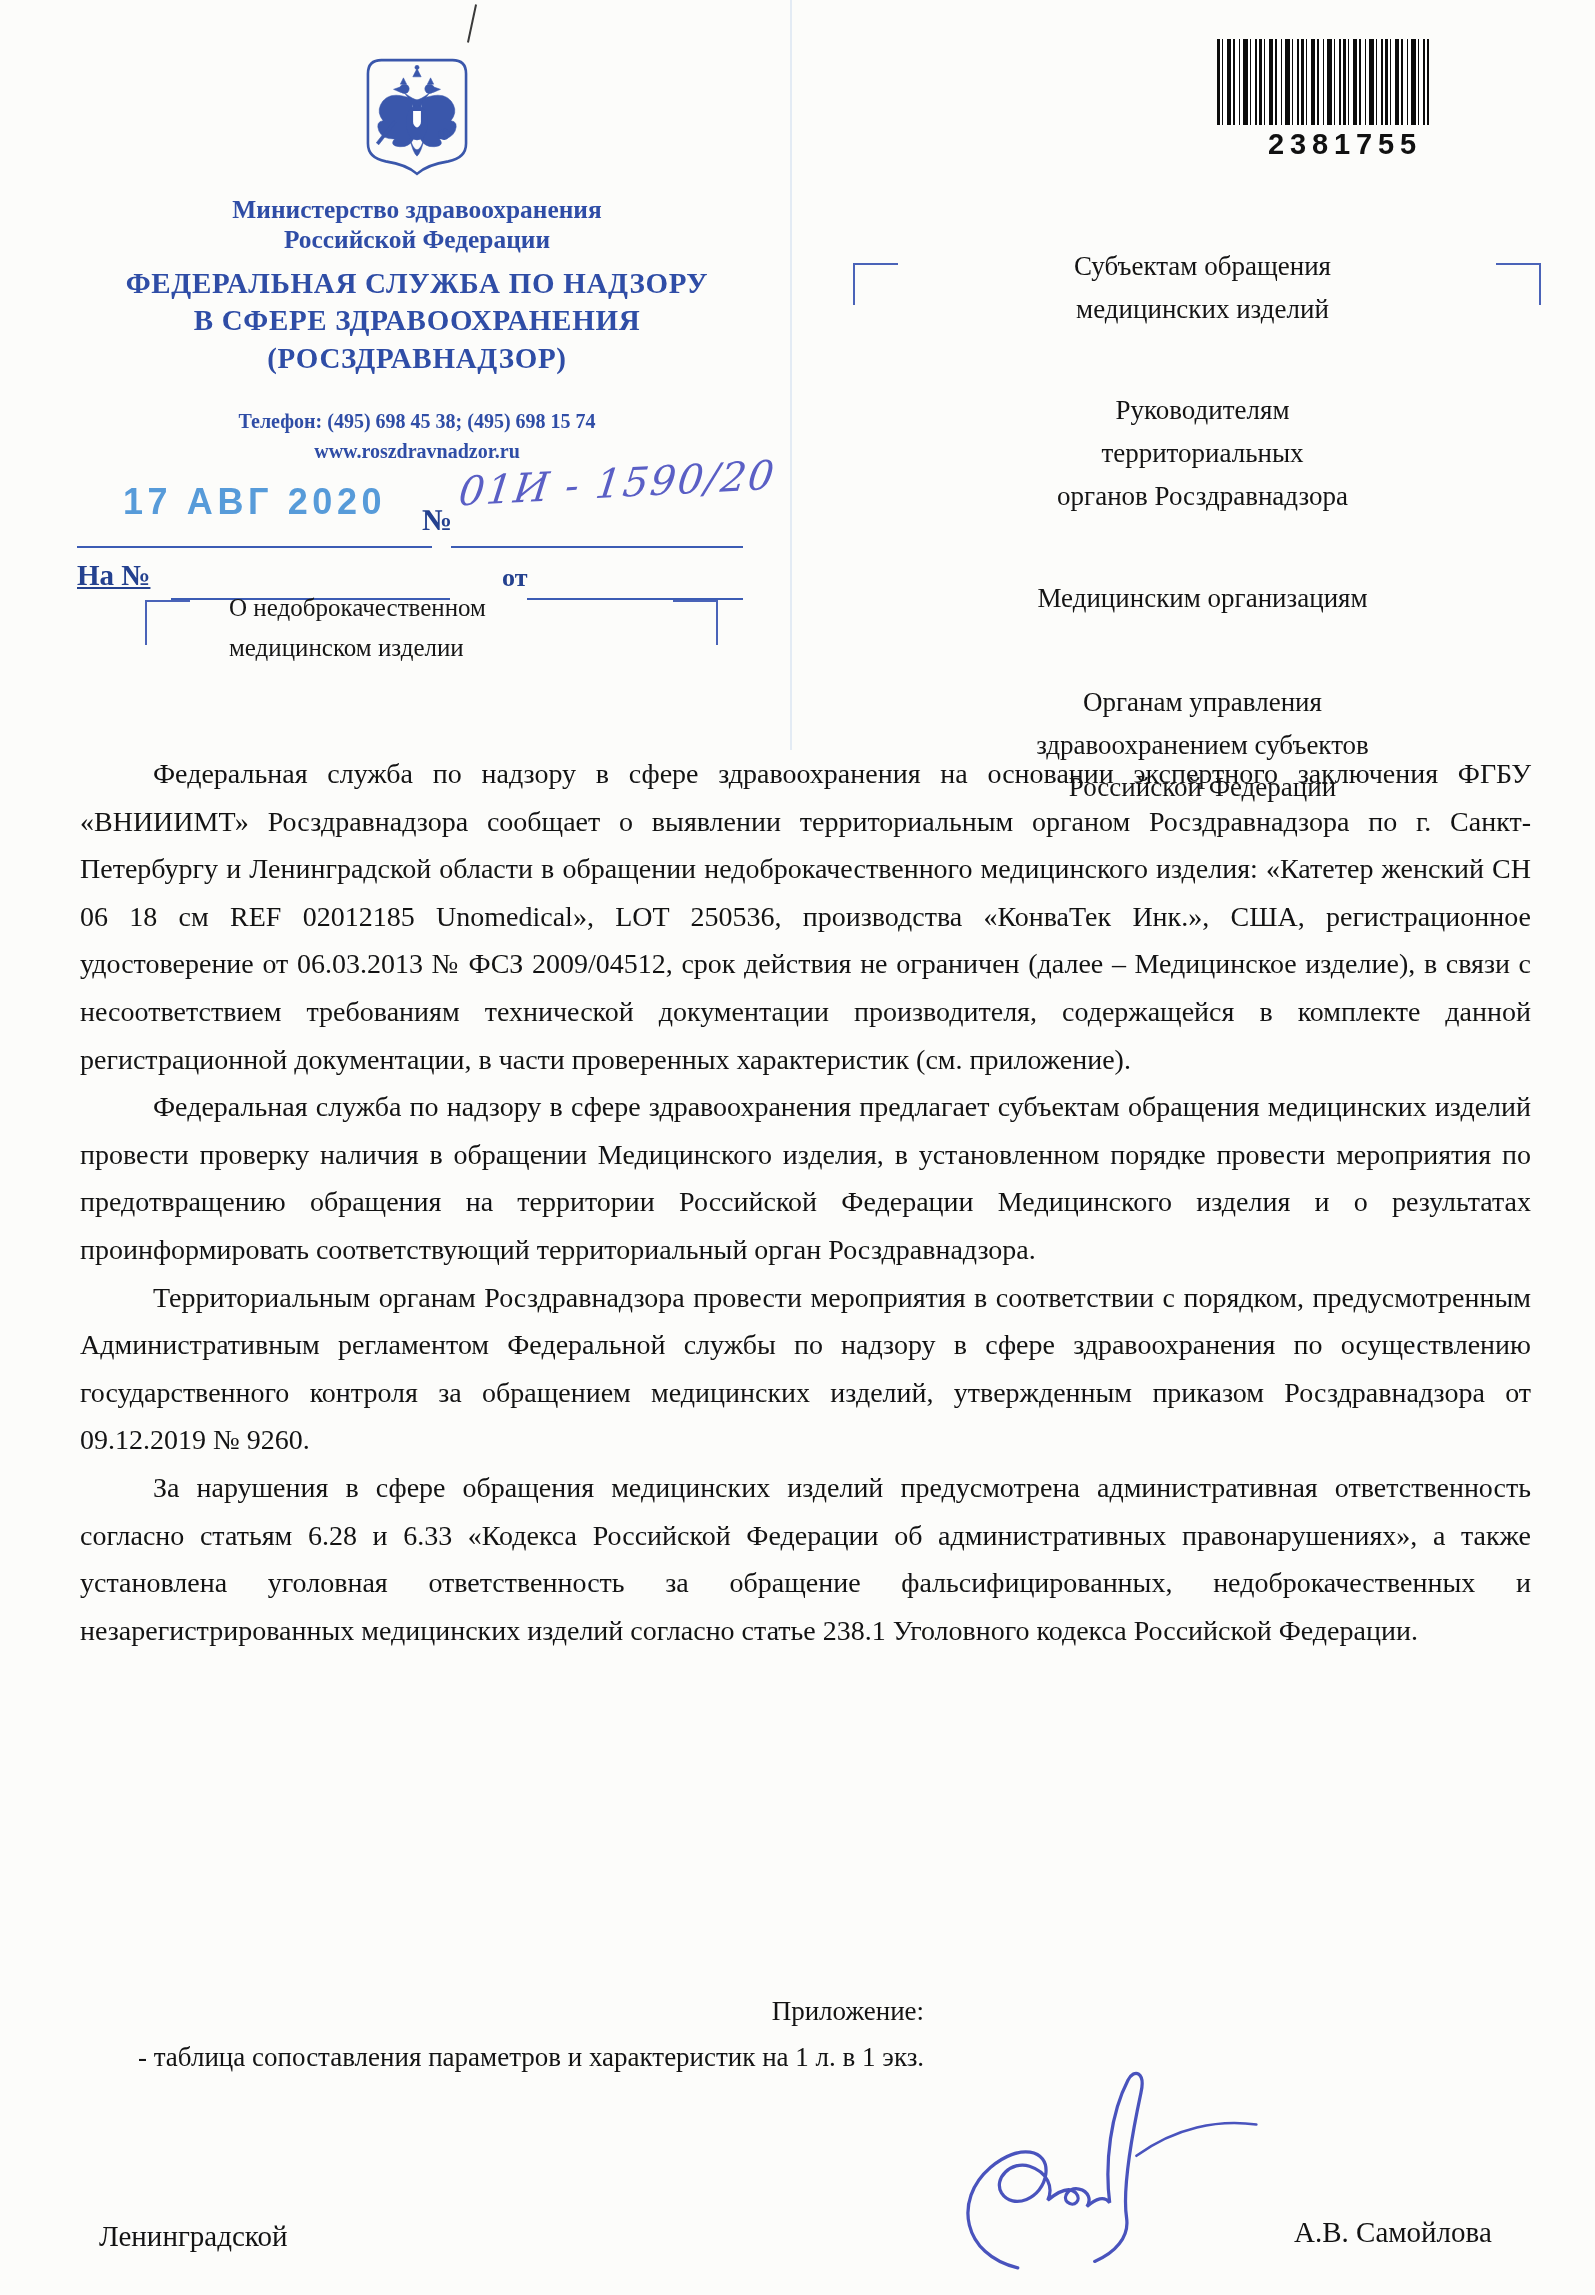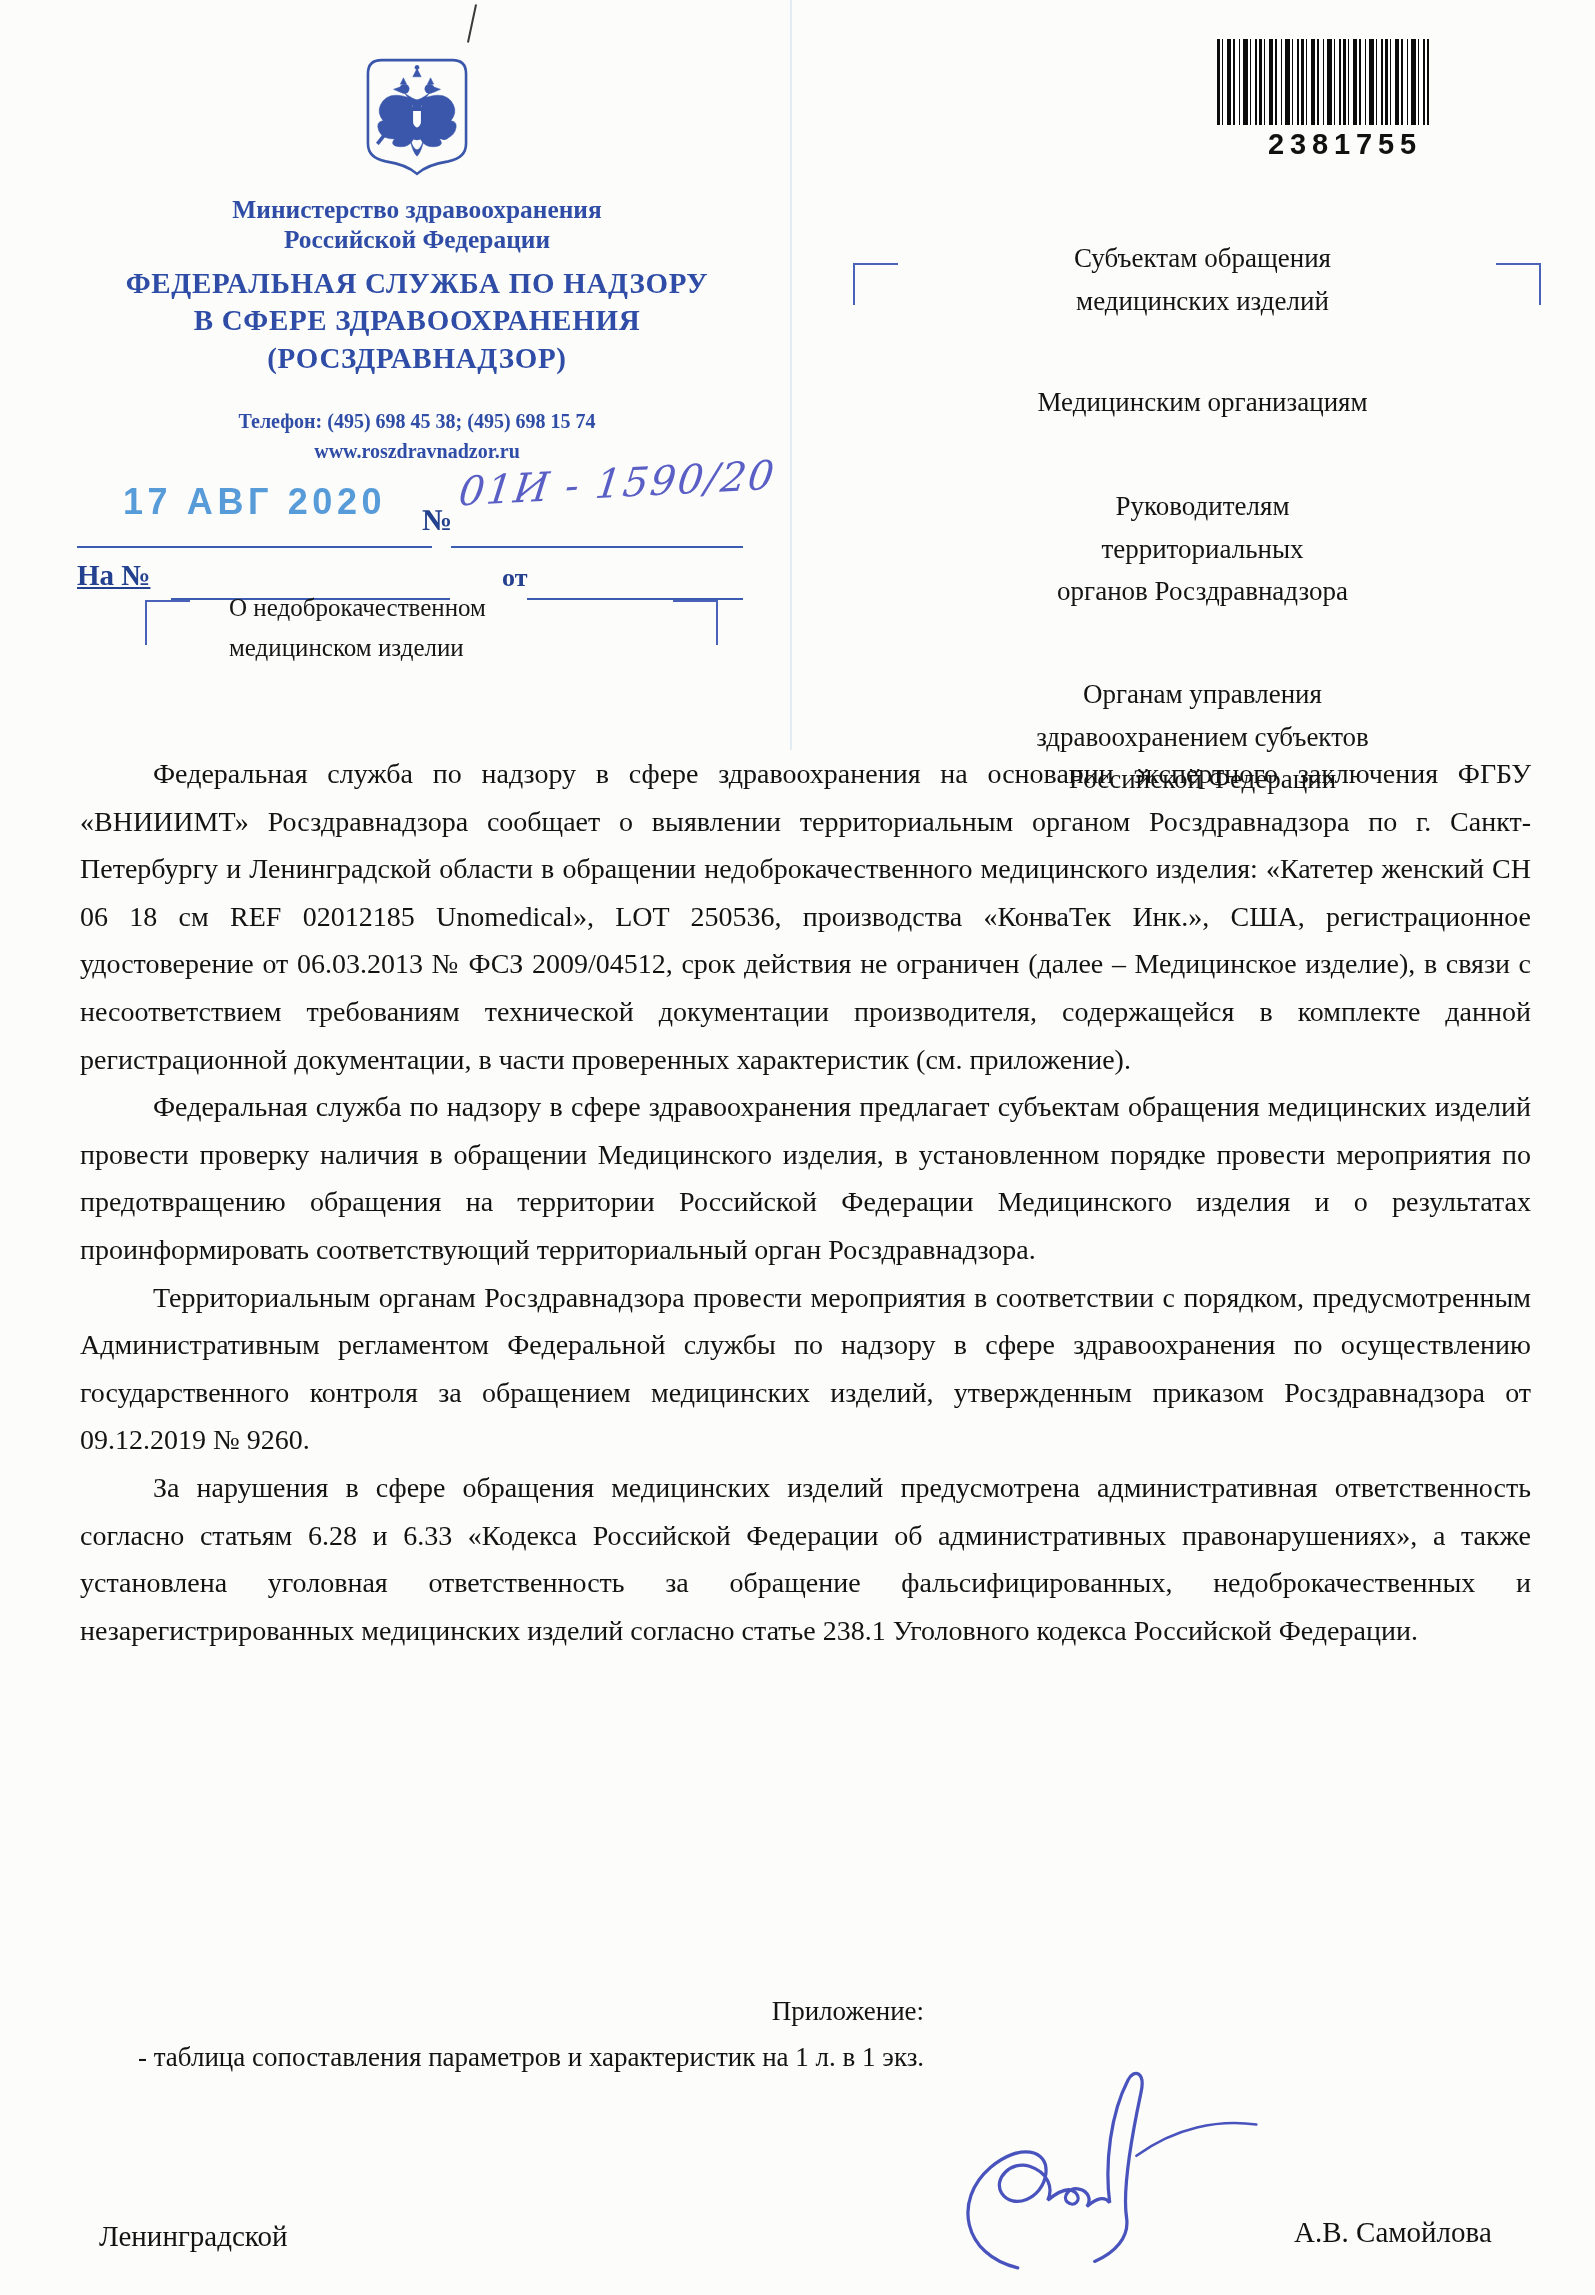--- a/index.html
+++ b/index.html
@@ -52,21 +52,21 @@
       #0c0c0c 0 3.3px,  #fff 3.3px 5.2px,  #0c0c0c 5.2px 6.5px, #fff 6.5px 10.4px,
       #0c0c0c 10.4px 14.3px,#fff 14.3px 16.3px,#0c0c0c 16.3px 17.6px,#fff 17.6px 22px,
       #0c0c0c 22px 23.5px,#fff 23.5px 26px,#0c0c0c 26px 31px,#fff 31px 33px,
       #0c0c0c 33px 34px,#fff 34px 38px,#0c0c0c 38px 40px,#fff 40px 42px);}
   .barcode-number{margin-top:2.6px;font-family:"Liberation Sans",sans-serif;font-size:29px;
       font-weight:600;letter-spacing:5.9px;color:#111;}
 
   
   .recipients{position:absolute;left:906px;top:229px;width:593px;text-align:center;
       font-size:27px;line-height:1.58;color:#141414;}
-  .recipient{margin:8px auto;white-space:pre-line;}
+  .recipient{margin:16px auto;white-space:pre-line;}
   .r1{margin-bottom:59px;}
   .r2{margin-bottom:60px;}
   .r3{margin-bottom:61px;}
 
   
   .body-text{position:absolute;left:80px;top:750px;width:1451px;font-size:28px;
       line-height:1.7;text-align:justify;color:#131313;}
   .body-text p{margin:0;text-indent:73px;}
 
   
@@ -137,24 +137,24 @@
   <div class="barcode-wrap">
     <div class="bars"></div>
     <div class="barcode-number">2381755</div>
   </div>
 
   <div class="bracket b-left b-recip-left"></div>
   <div class="bracket b-right b-recip-right"></div>
   <div class="recipients">
     <div class="recipient r1" style="max-width:404px">Субъектам обращения
 медицинских изделий</div>
-    <div class="recipient r3" style="max-width:593px">Медицинским организациям</div>
     <div class="recipient r2" style="max-width:417px">Руководителям
 территориальных
 органов Росздравнадзора</div>
+    <div class="recipient r3" style="max-width:593px">Медицинским организациям</div>
     <div class="recipient r4" style="max-width:456px">Органам управления
 здравоохранением субъектов
 Российской Федерации</div>
   </div>
 
   <div class="body-text">
     <p>Федеральная служба по надзору в сфере здравоохранения на основании экспертного заключения ФГБУ «ВНИИИМТ» Росздравнадзора сообщает о выявлении территориальным органом Росздравнадзора по г. Санкт-Петербургу и Ленинградской области в обращении недоброкачественного медицинского изделия: «Катетер женский CH 06 18 см REF 02012185 Unomedical», LOT 250536, производства «КонваТек Инк.», США, регистрационное удостоверение от 06.03.2013 № ФСЗ 2009/04512, срок действия не ограничен (далее – Медицинское изделие), в связи с несоответствием требованиям технической документации производителя, содержащейся в комплекте данной регистрационной документации, в части проверенных характеристик (см. приложение).</p>
     <p>Федеральная служба по надзору в сфере здравоохранения предлагает субъектам обращения медицинских изделий провести проверку наличия в обращении Медицинского изделия, в установленном порядке провести мероприятия по предотвращению обращения на территории Российской Федерации Медицинского изделия и о результатах проинформировать соответствующий территориальный орган Росздравнадзора.</p>
     <p>Территориальным органам Росздравнадзора провести мероприятия в соответствии с порядком, предусмотренным Административным регламентом Федеральной службы по надзору в сфере здравоохранения по осуществлению государственного контроля за обращением медицинских изделий, утвержденным приказом Росздравнадзора от 09.12.2019 № 9260.</p>
     <p>За нарушения в сфере обращения медицинских изделий предусмотрена административная ответственность согласно статьям 6.28 и 6.33 «Кодекса Российской Федерации об административных правонарушениях», а также установлена уголовная ответственность за обращение фальсифицированных, недоброкачественных и незарегистрированных медицинских изделий согласно статье 238.1 Уголовного кодекса Российской Федерации.</p>

